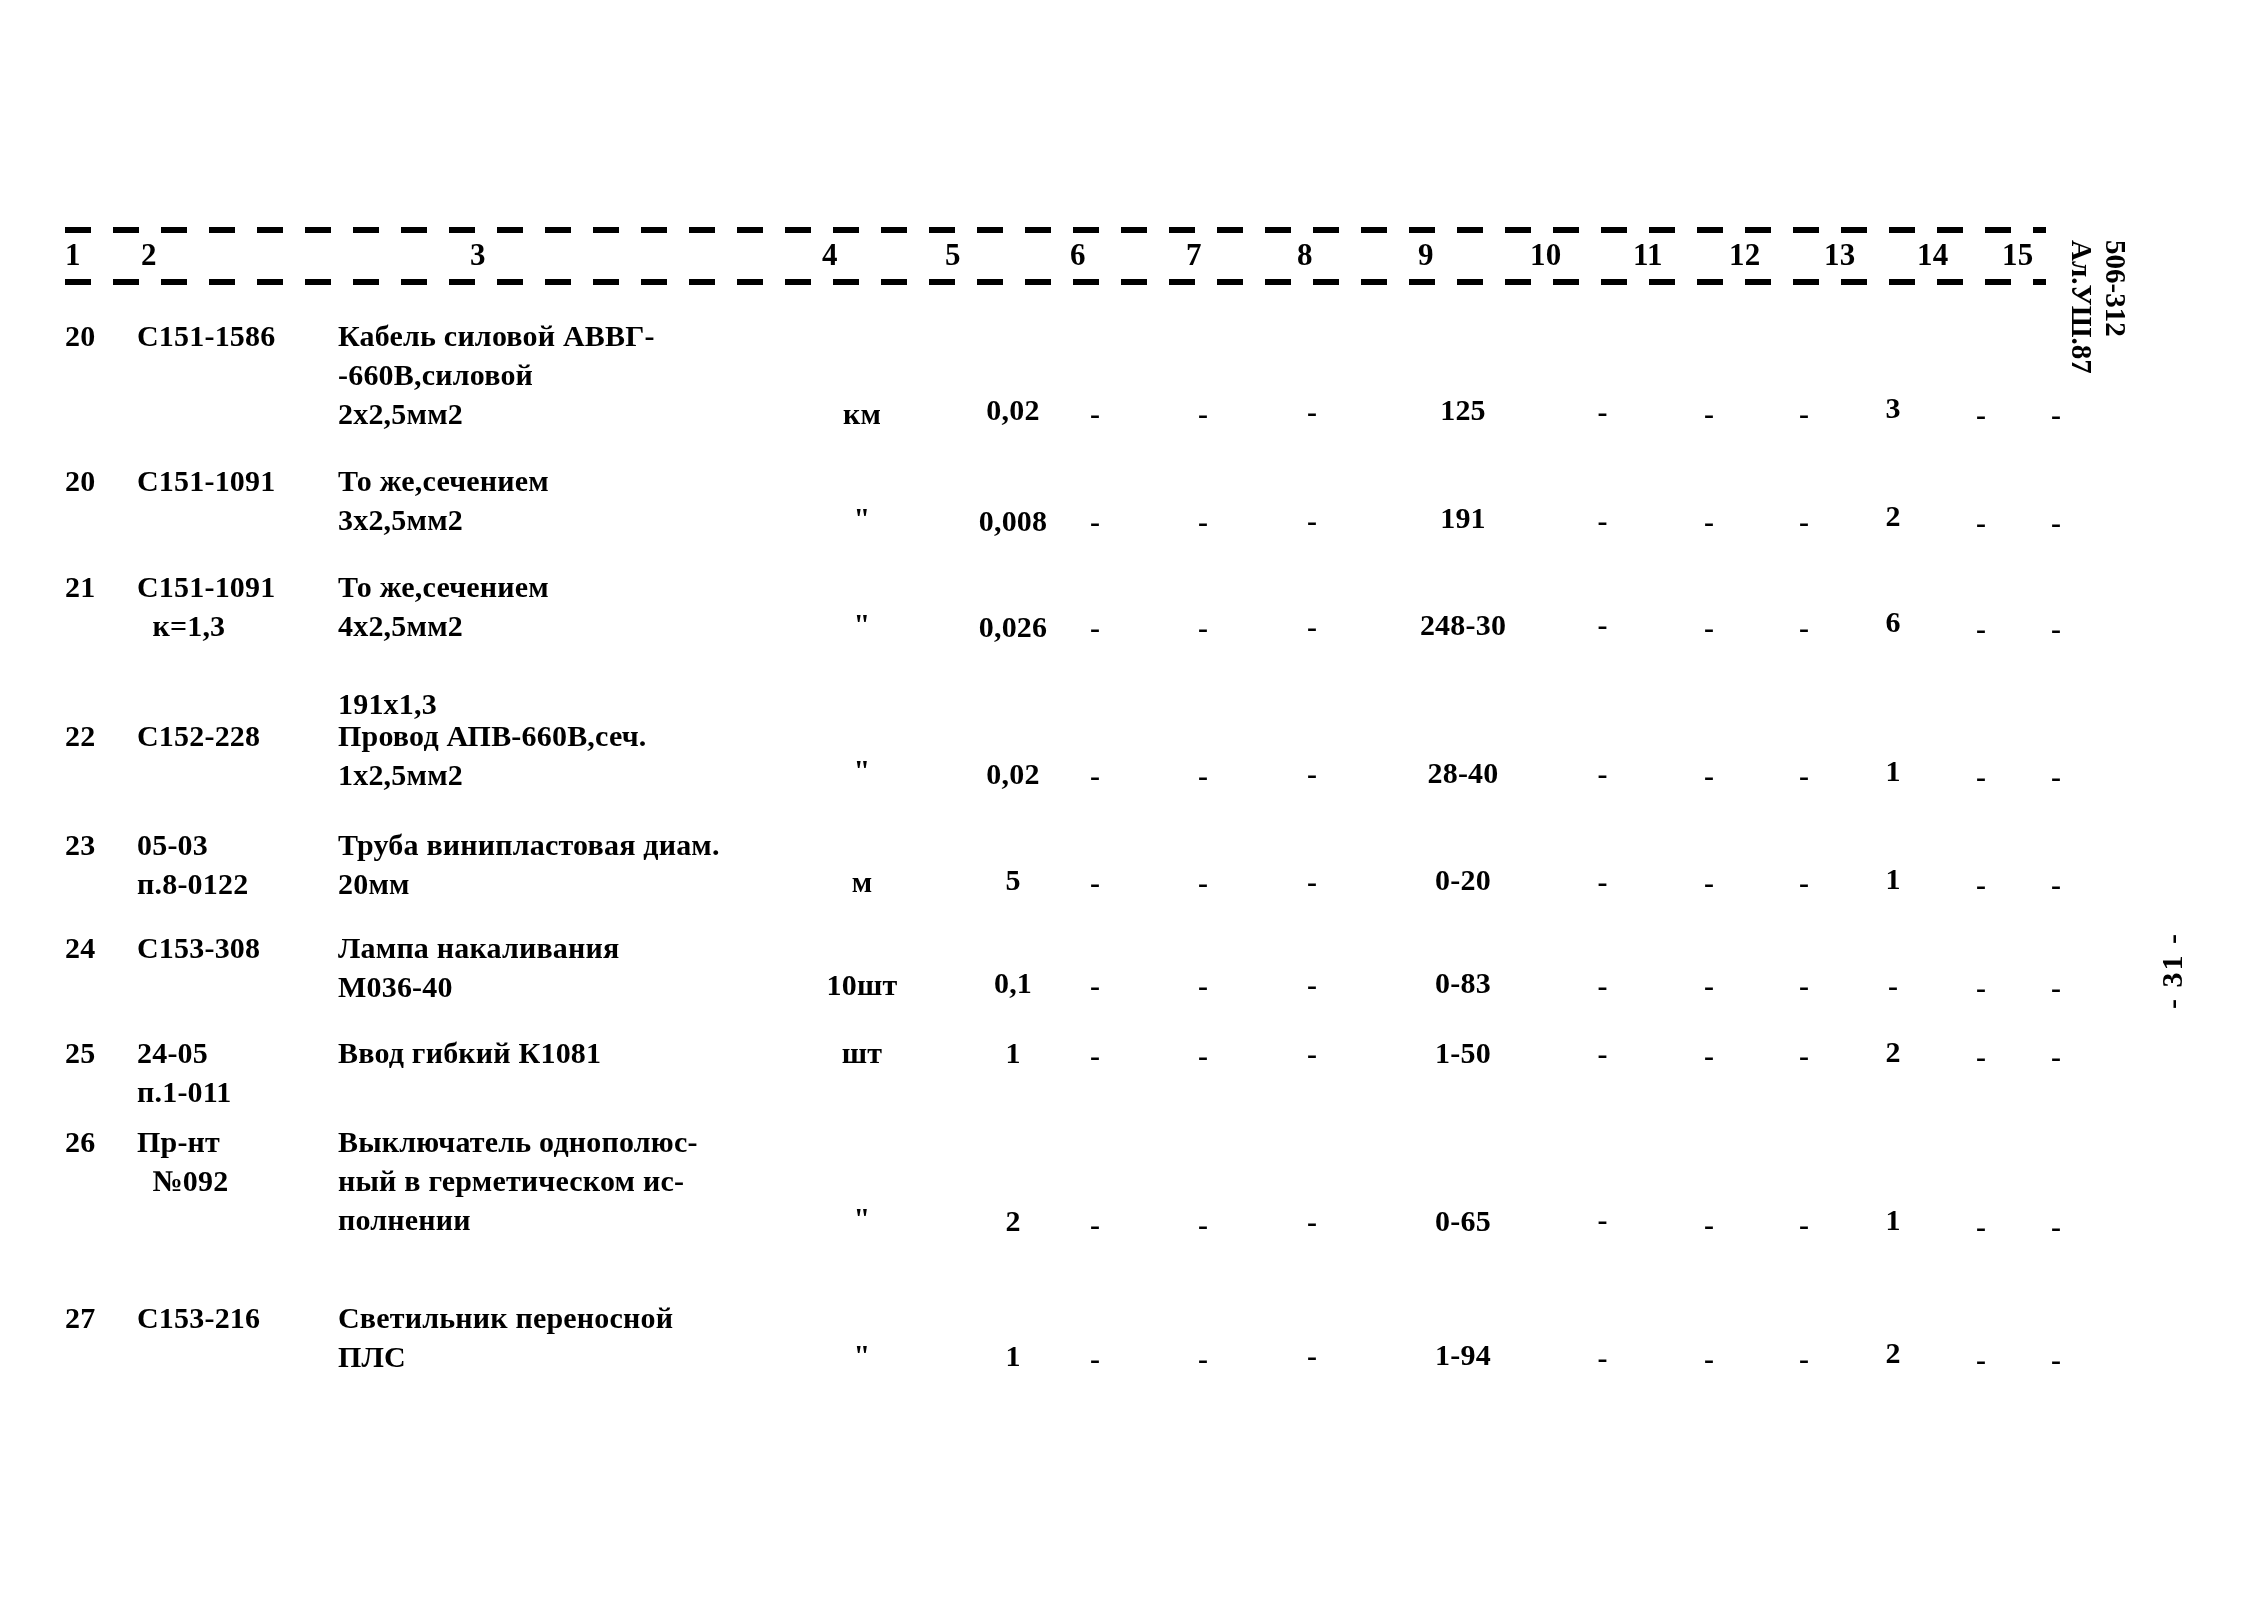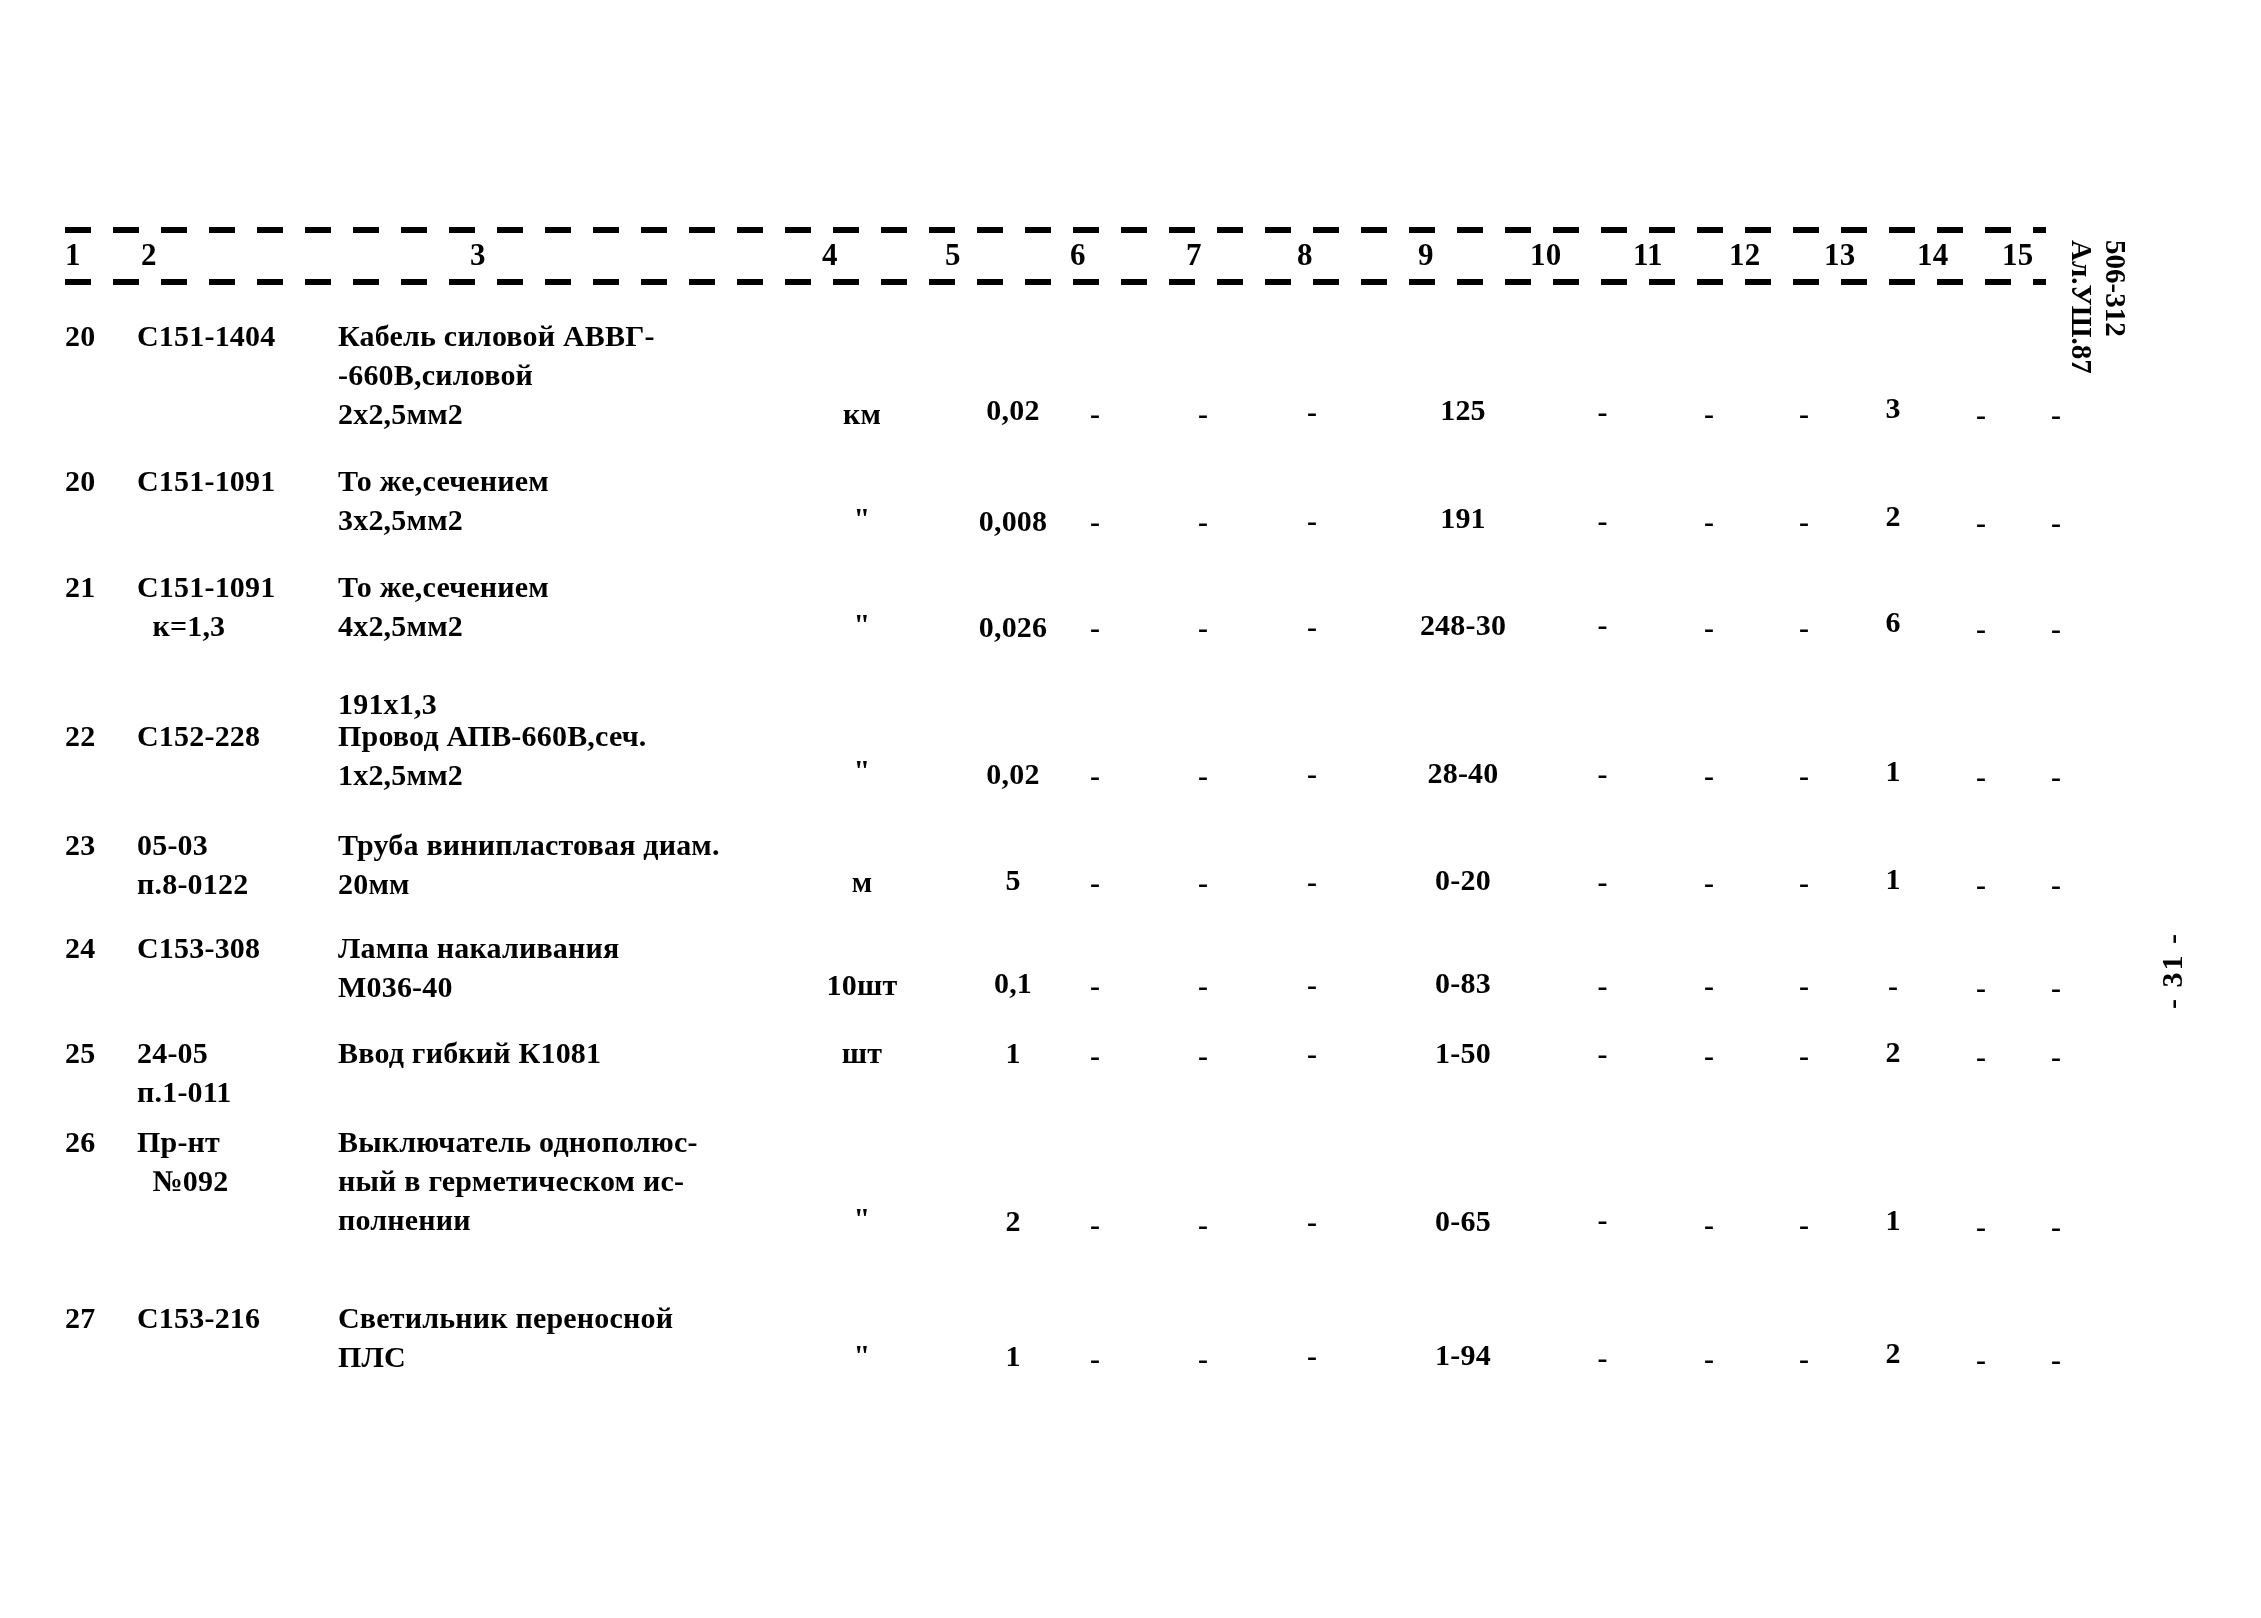--- a/index.html
+++ b/index.html
@@ -159,21 +159,21 @@
       <span class="colnum" style="left:1852px">14</span>
       <span class="colnum" style="left:1937px">15</span>
     </div>
 
     <div class="rule"></div>
 
     <div id="rows">
 
       <div class="row" style="top:0px">
         <span class="cell num">20</span>
-        <span class="cell code">С151-1404</span>
+        <span class="cell code">С151-1586</span>
         <span class="cell name">Кабель силовой АВВГ-
 -660В,силовой
 2х2,5мм2</span>
         <span class="cell unit c4" style="top:78px">км</span>
         <span class="cell val c5" style="top:74px">0,02</span>
         <span class="cell val c6" style="top:78px">-</span>
         <span class="cell val c7" style="top:78px">-</span>
         <span class="cell val c8" style="top:76px">-</span>
         <span class="cell val c9" style="top:74px">125</span>
         <span class="cell val c10" style="top:76px">-</span>

